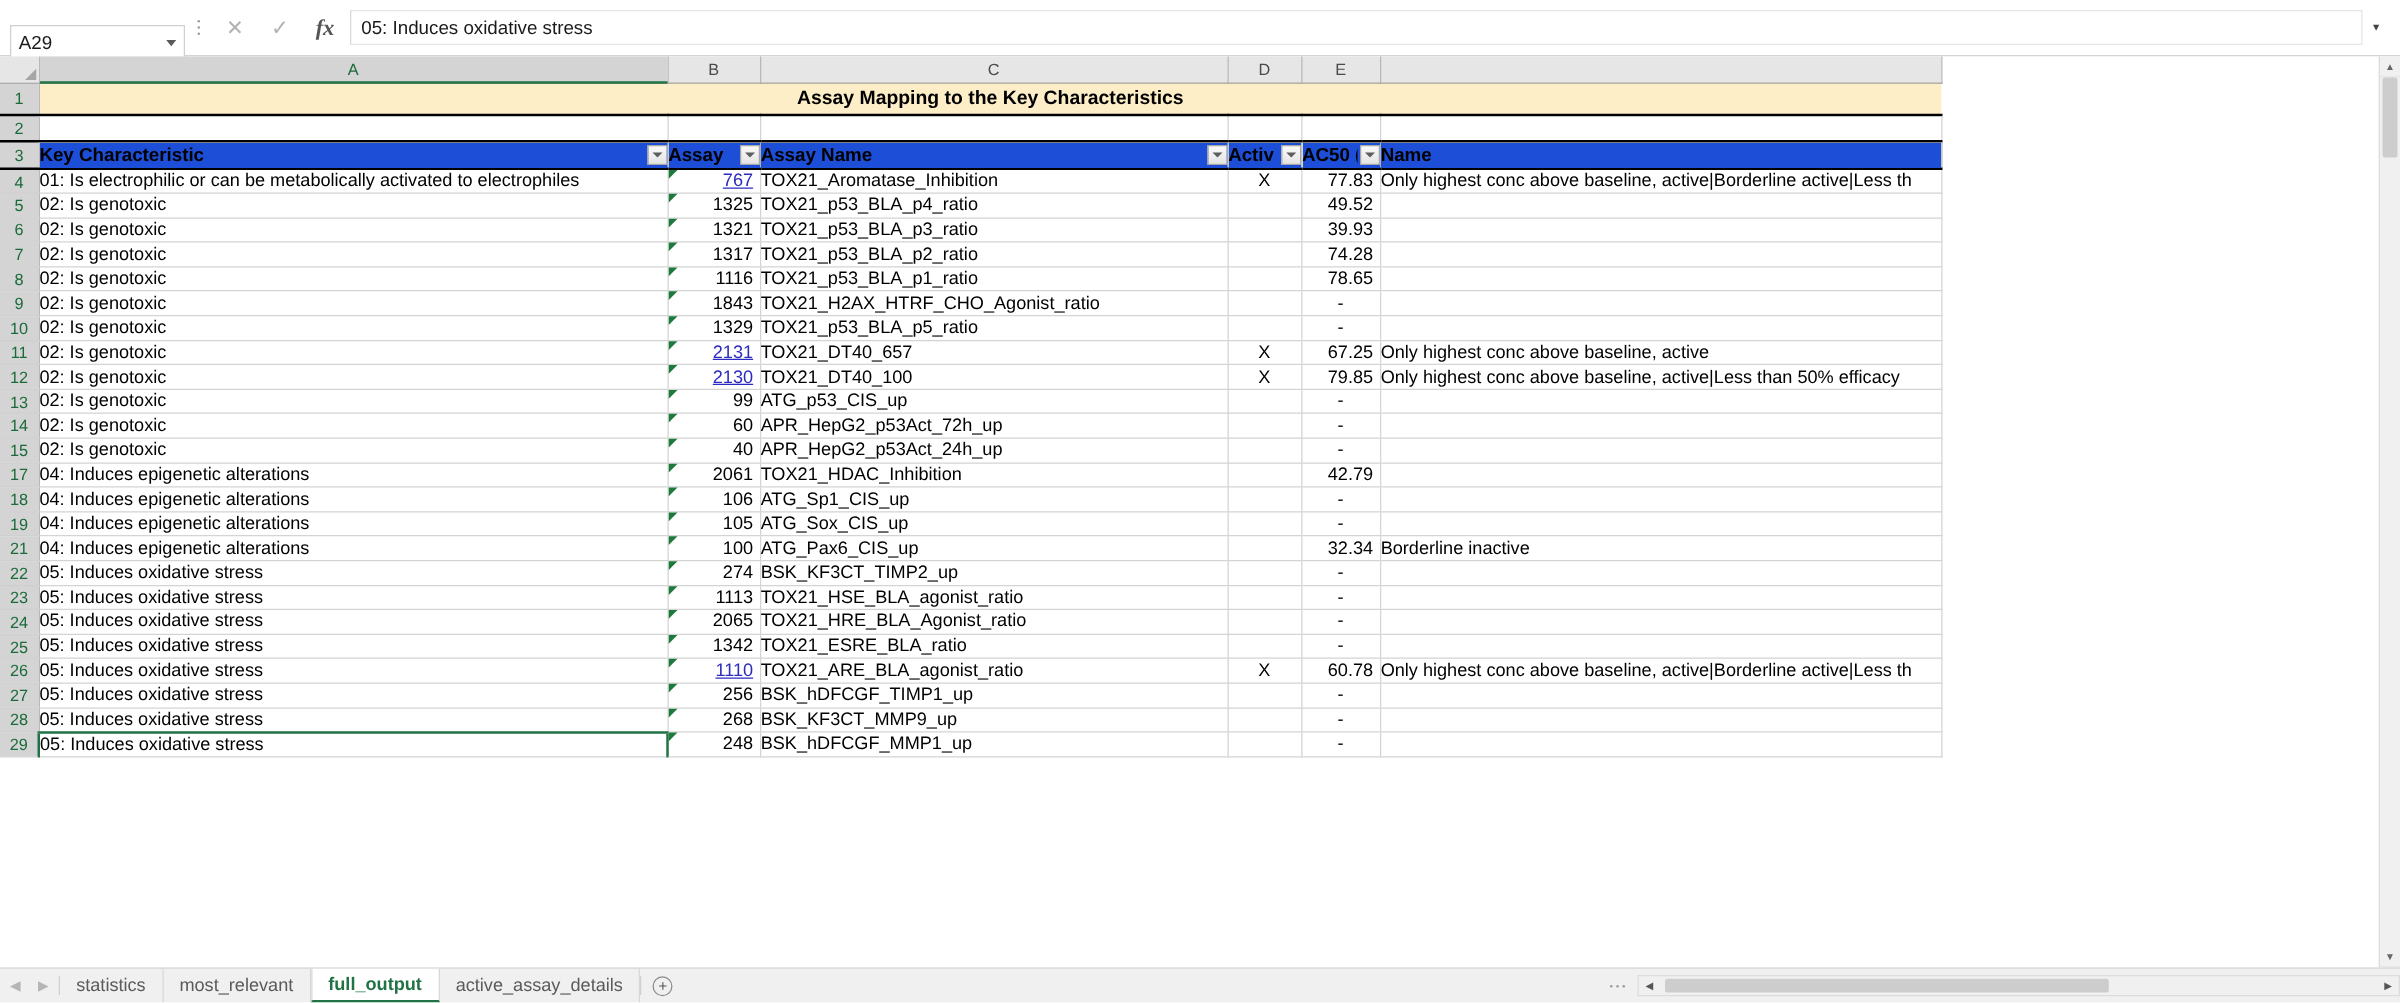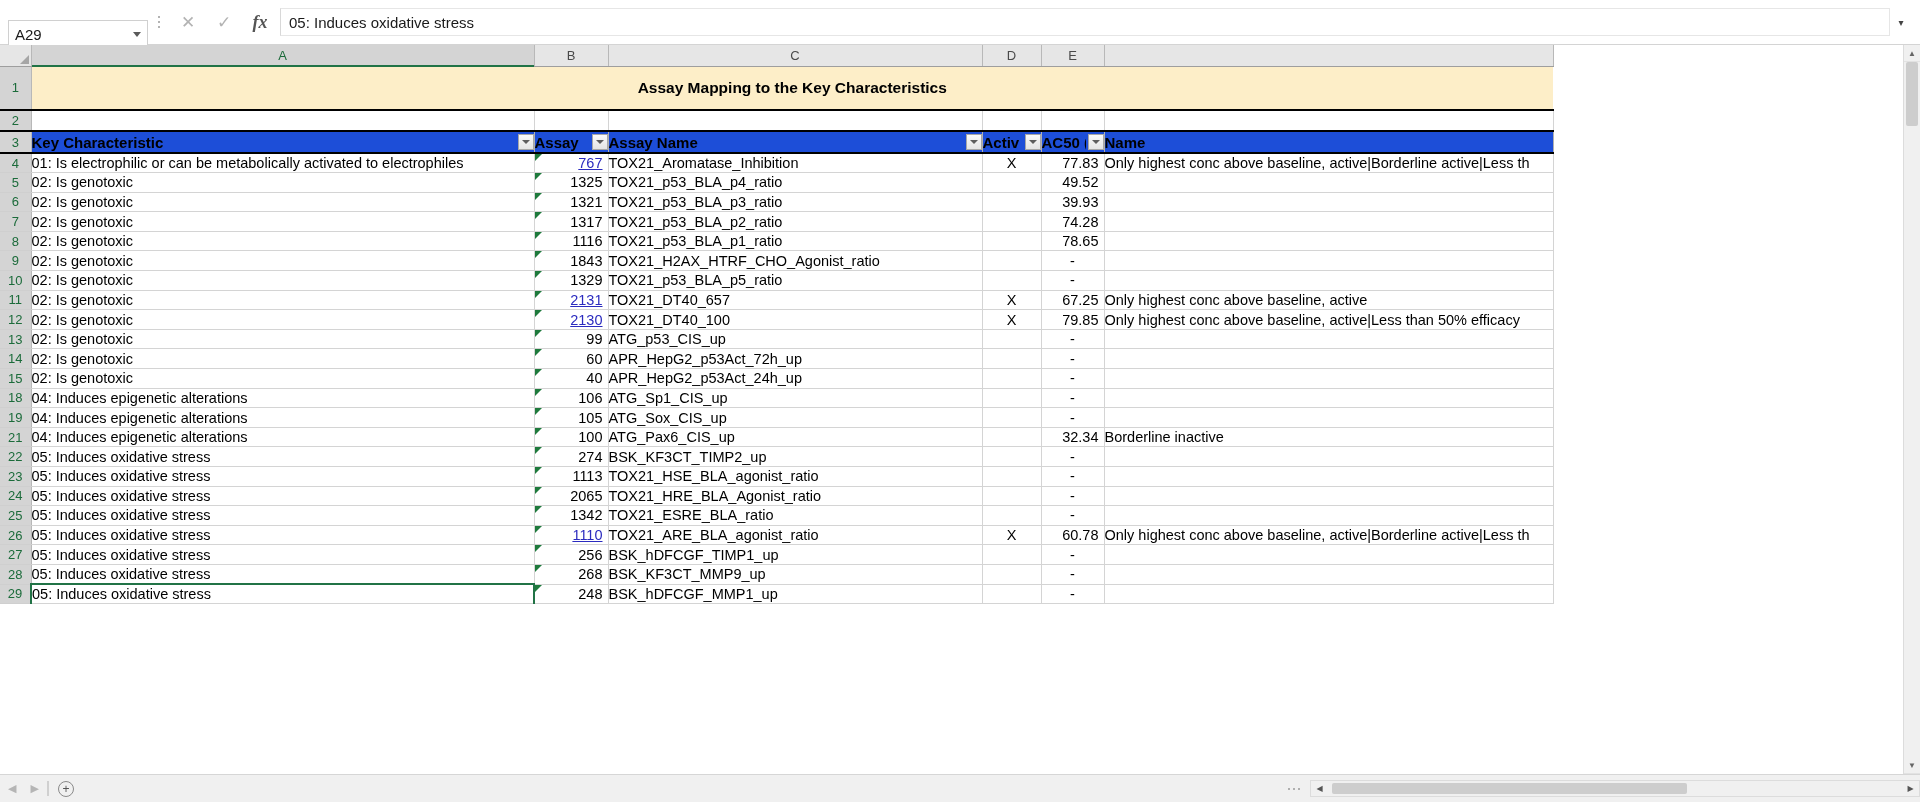--- a/index.html
+++ b/index.html
@@ -155,21 +155,21 @@
   td.cell.ctr { text-align: center; }
 
   
   td.title-cell {
     background: #fdeec8;
     font-weight: bold;
     font-size: 15.5px;
     text-align: center;
     border-bottom: 2px solid #000;
     border-right: none;
-    height: 44px;
+    height: 26px;
     color: #000;
   }
   tr.r1 td.rowhead { border-bottom: 2px solid #000; height: 26px; }
   tr.r2 td.cell { border-bottom: 2px solid #000; height: 21px; }
   tr.r2 td.rowhead { border-bottom: 2px solid #000; height: 21px; }
 
   
   tr.hdr td.cell {
     font-weight: bold;
     font-size: 15px;
@@ -512,20 +512,29 @@
             <tr>
               <td class="rowhead rh-sel">15</td>
               <td class="cell">02: Is genotoxic</td>
               <td class="cell num has-comment"><span>40</span></td>
               <td class="cell">APR_HepG2_p53Act_24h_up</td>
               <td class="cell ctr"></td>
               <td class="cell ctr">-</td>
               <td class="cell"><span class="overflow-text"></span></td>
             </tr>
             <tr>
+              <td class="rowhead rh-sel">17</td>
+              <td class="cell">04: Induces epigenetic alterations</td>
+              <td class="cell num has-comment"><span>2061</span></td>
+              <td class="cell">TOX21_HDAC_Inhibition</td>
+              <td class="cell ctr"></td>
+              <td class="cell num">42.79</td>
+              <td class="cell"><span class="overflow-text"></span></td>
+            </tr>
+            <tr>
               <td class="rowhead rh-sel">18</td>
               <td class="cell">04: Induces epigenetic alterations</td>
               <td class="cell num has-comment"><span>106</span></td>
               <td class="cell">ATG_Sp1_CIS_up</td>
               <td class="cell ctr"></td>
               <td class="cell ctr">-</td>
               <td class="cell"><span class="overflow-text"></span></td>
             </tr>
             <tr>
               <td class="rowhead rh-sel">19</td>
@@ -629,20 +638,26 @@
       <div class="vs-btn">▼</div>
     </div>
   </div>
 
   <div class="tabbar">
     <div class="tab-navs">
       <span>◀</span>
       <span>▶</span>
     </div>
     <div class="tabsep"></div>
+    <div class="tabs" id="tabs-host">
+        <div class="tab">statistics</div>
+        <div class="tab">most_relevant</div>
+        <div class="tab active">full_output</div>
+        <div class="tab">active_assay_details</div>
+      </div>
     <div class="tabsep"></div>
     <div class="tab-add">
       <span class="tab-circle">+</span>
     </div>
     <div class="tabbar-right">
       <div class="hdots">
           <i></i>
           <i></i>
           <i></i>
         </div>

